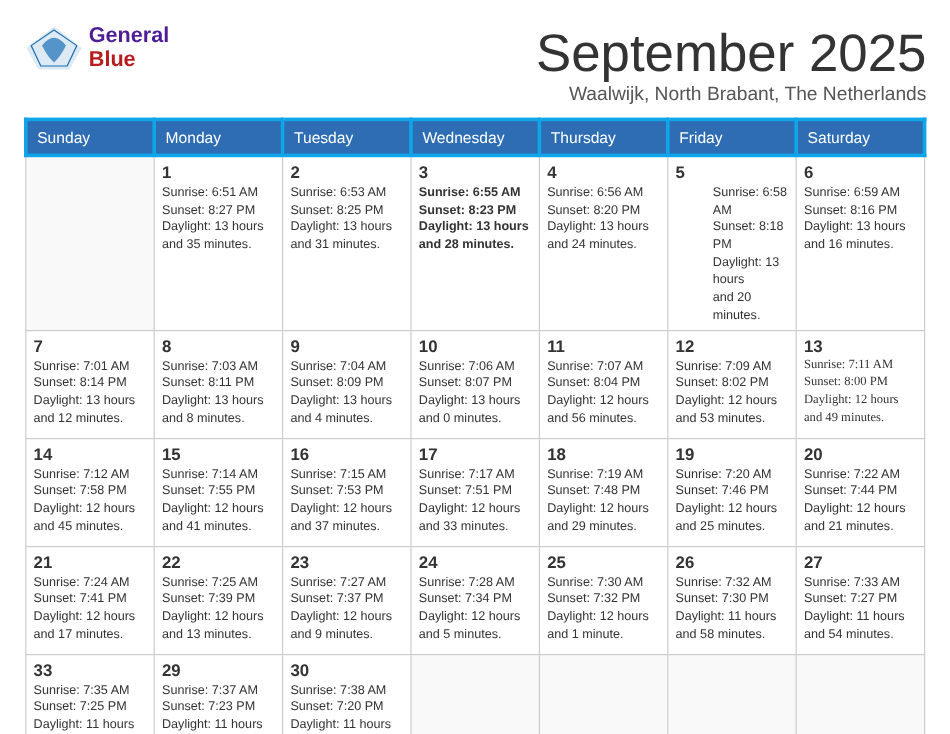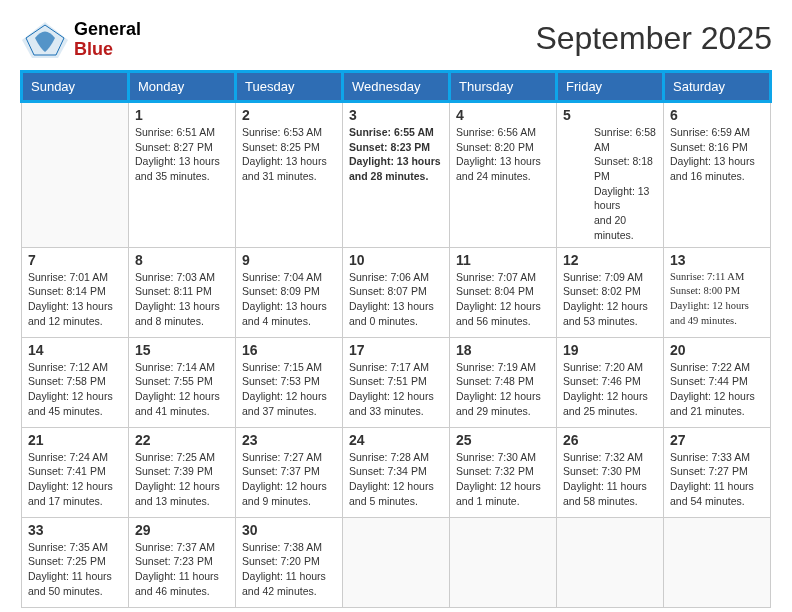--- a/index.html
+++ b/index.html
@@ -13,21 +13,21 @@
     .header {
       display: flex;
       align-items: flex-start;
       justify-content: space-between;
       margin-bottom: 10px;
     }
     .title-block {
       text-align: right;
     }
     .month-title {
-      font-size: 32px;
+      font-size: 44px;
       font-weight: normal;
       color: #333;
     }
     .location {
       font-size: 16px;
       color: #555;
     }
     .calendar {
       width: 100%;
       border-collapse: collapse;
@@ -75,21 +75,21 @@
       height: 40px;
     }
     .logo-name {
       display: flex;
       flex-direction: column;
       line-height: 1.1;
     }
     .logo-general {
       font-size: 18px;
       font-weight: bold;
-      color: #000000;
+      color: #4c1d95;
     }
     .logo-blue-text {
       font-size: 18px;
       font-weight: bold;
       color: #b91c1c;
     }
   </style>
 </head>
 <body>
 
@@ -100,20 +100,21 @@
       <polygon points="25,5 44,18 36,35 14,35 6,18" fill="none" stroke="#1a6fb5" stroke-width="1"></polygon>
       <path d="M15,18 Q25,5 35,18 Q30,28 25,32 Q20,28 15,18Z" fill="#1a6fb5" opacity="0.7"></path>
     </svg>
     <div class="logo-name">
       <span class="logo-general">General</span>
       <span class="logo-blue-text">Blue</span>
     </div>
   </div>
   <div class="title-block">
     <div class="month-title">September 2025</div>
+    <div class="location">Waalwijk, North Brabant, The Netherlands</div>
   </div>
 </div>
 
 <table class="calendar">
   <thead>
     <tr>
     <th>Sunday</th>
         <th>Monday</th>
         <th>Tuesday</th>
         <th>Wednesday</th>

